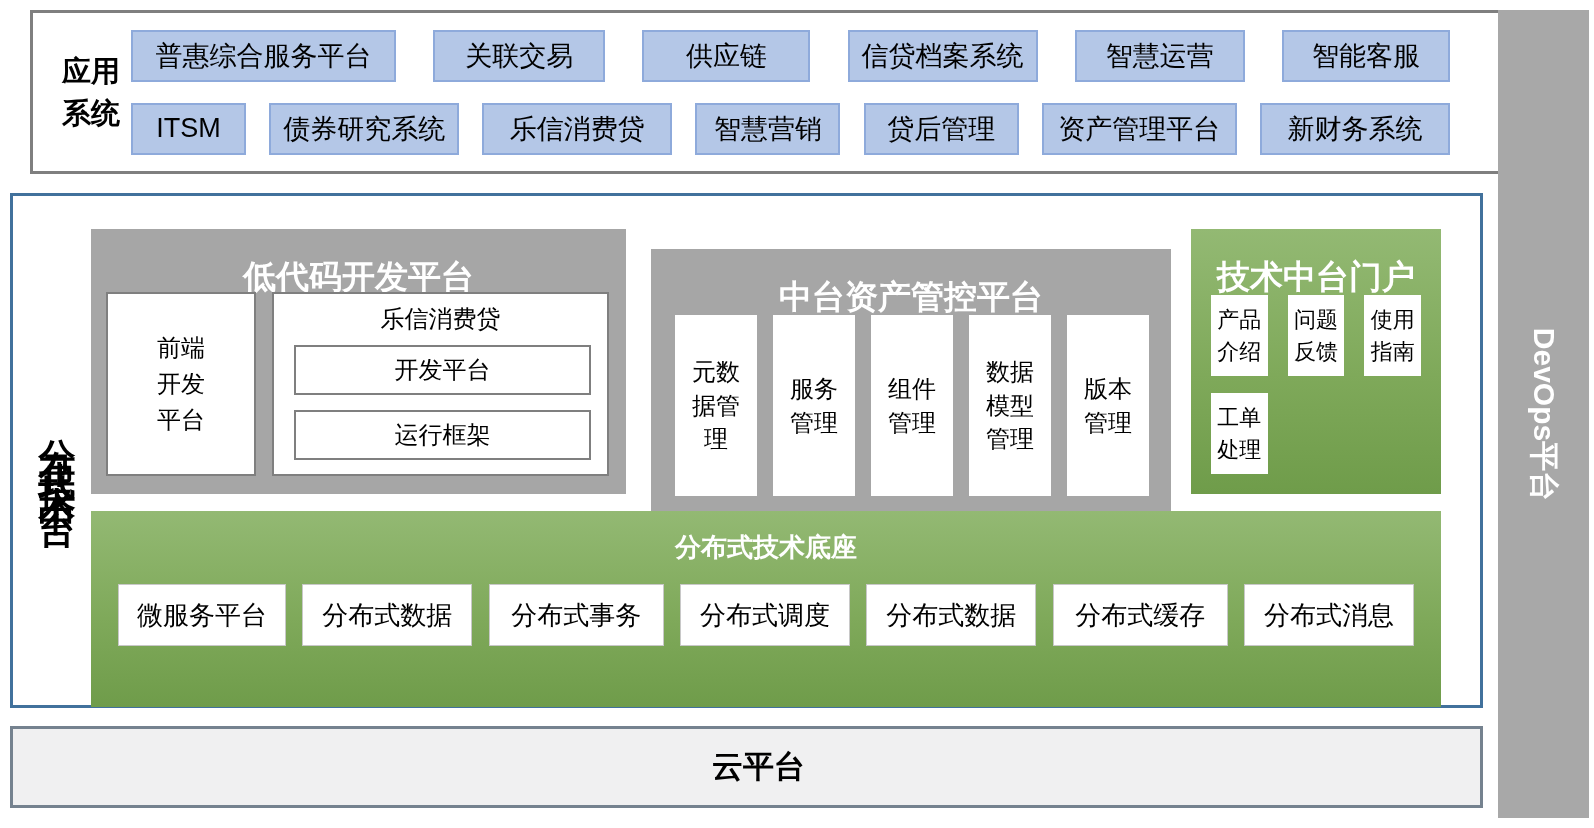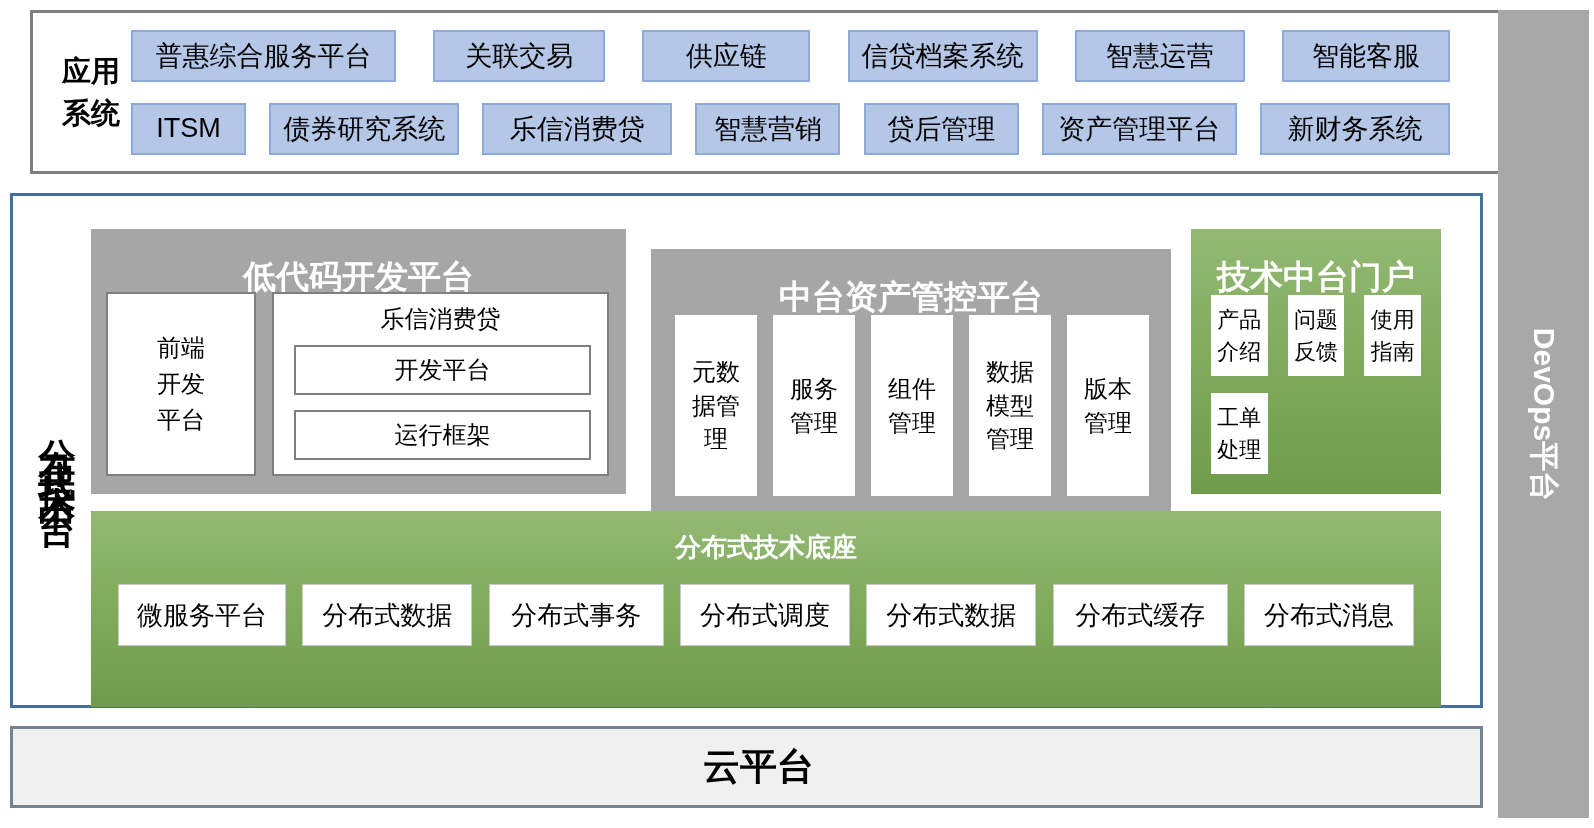--- a/index.html
+++ b/index.html
@@ -118,21 +118,21 @@
   .base-card:nth-child(4) { width: 170px; }
   .base-card:nth-child(5) { width: 170px; }
   .base-card:nth-child(6) { width: 175px; }
   .base-card:nth-child(7) { width: 170px; }
 
   
   .cloud-box {
     position: absolute; left: 10px; top: 726px; width: 1473px; height: 82px;
     background: #f0f0f1; border: 3px solid #75828f;
     display: flex; align-items: center; justify-content: center;
-    font-size: 37px; font-weight: bold; padding-left: 24px;
+    font-size: 31px; font-weight: bold; padding-left: 24px;
   }
 
   
   .devops-bar {
     position: absolute; left: 1498px; top: 10px; width: 91px; height: 808px;
     background: #a8a8a8;
     display: flex; align-items: center; justify-content: center;
   }
   .devops-label {
     transform: rotate(90deg); white-space: nowrap;

